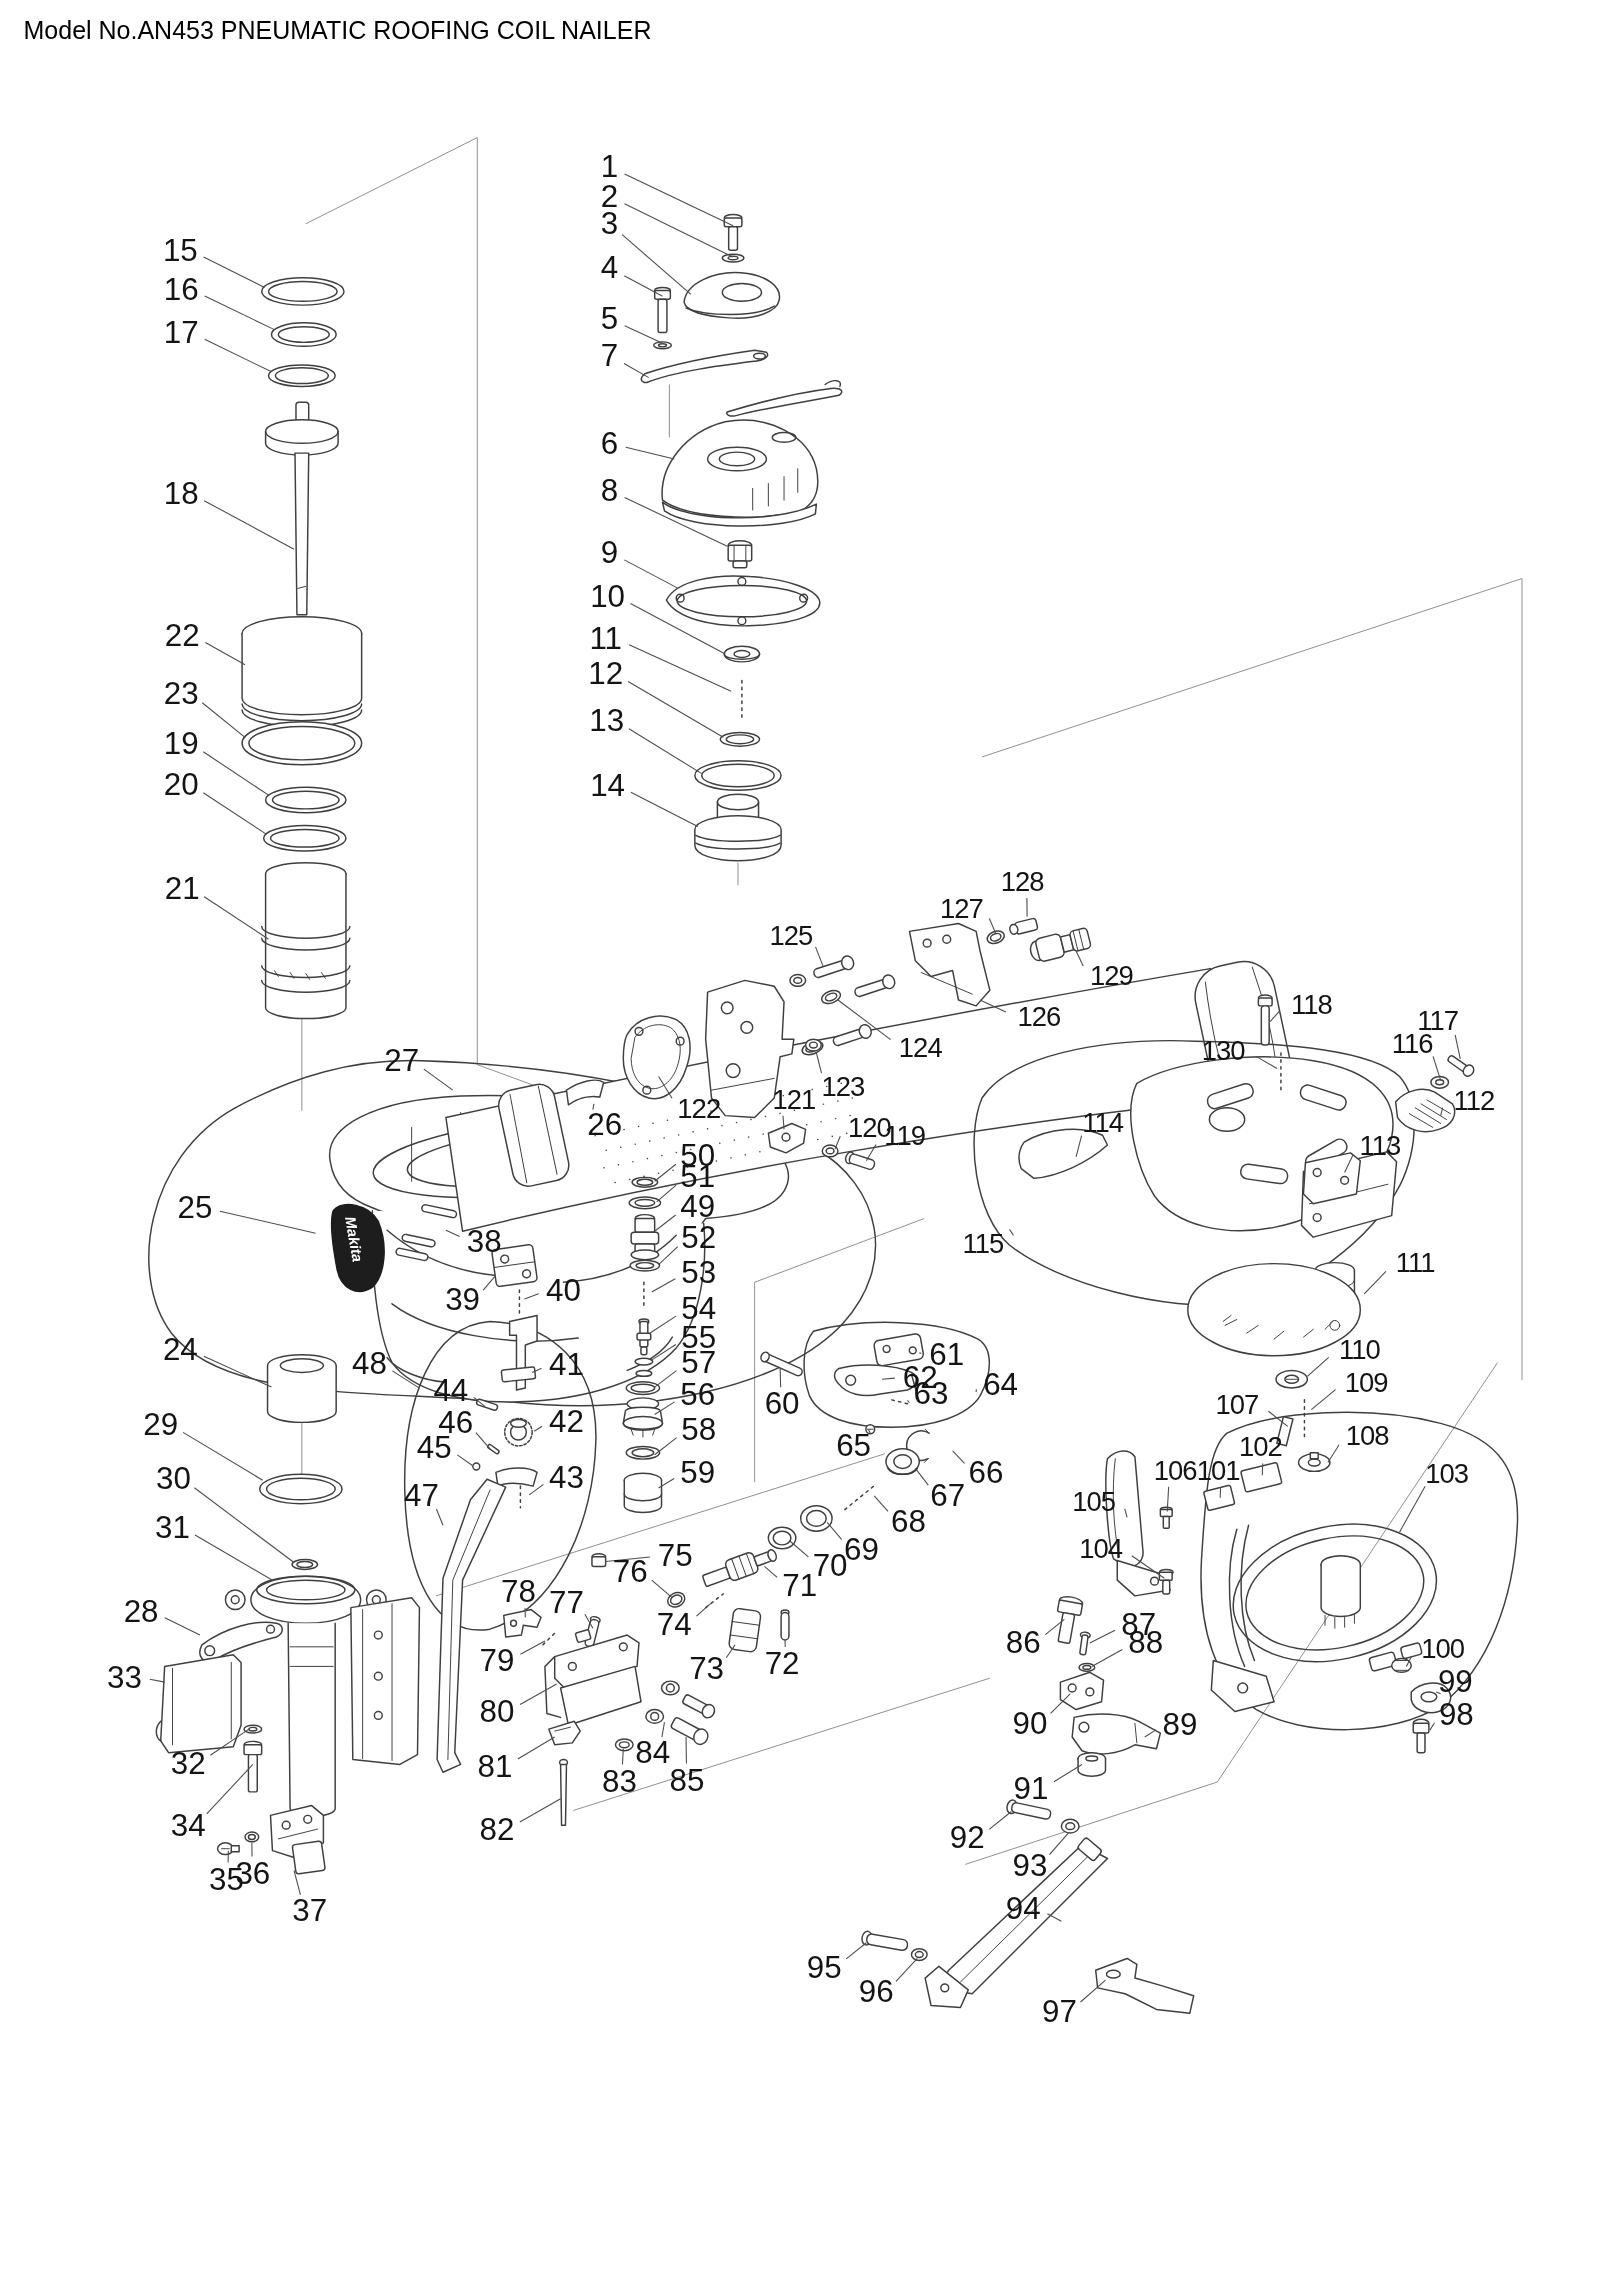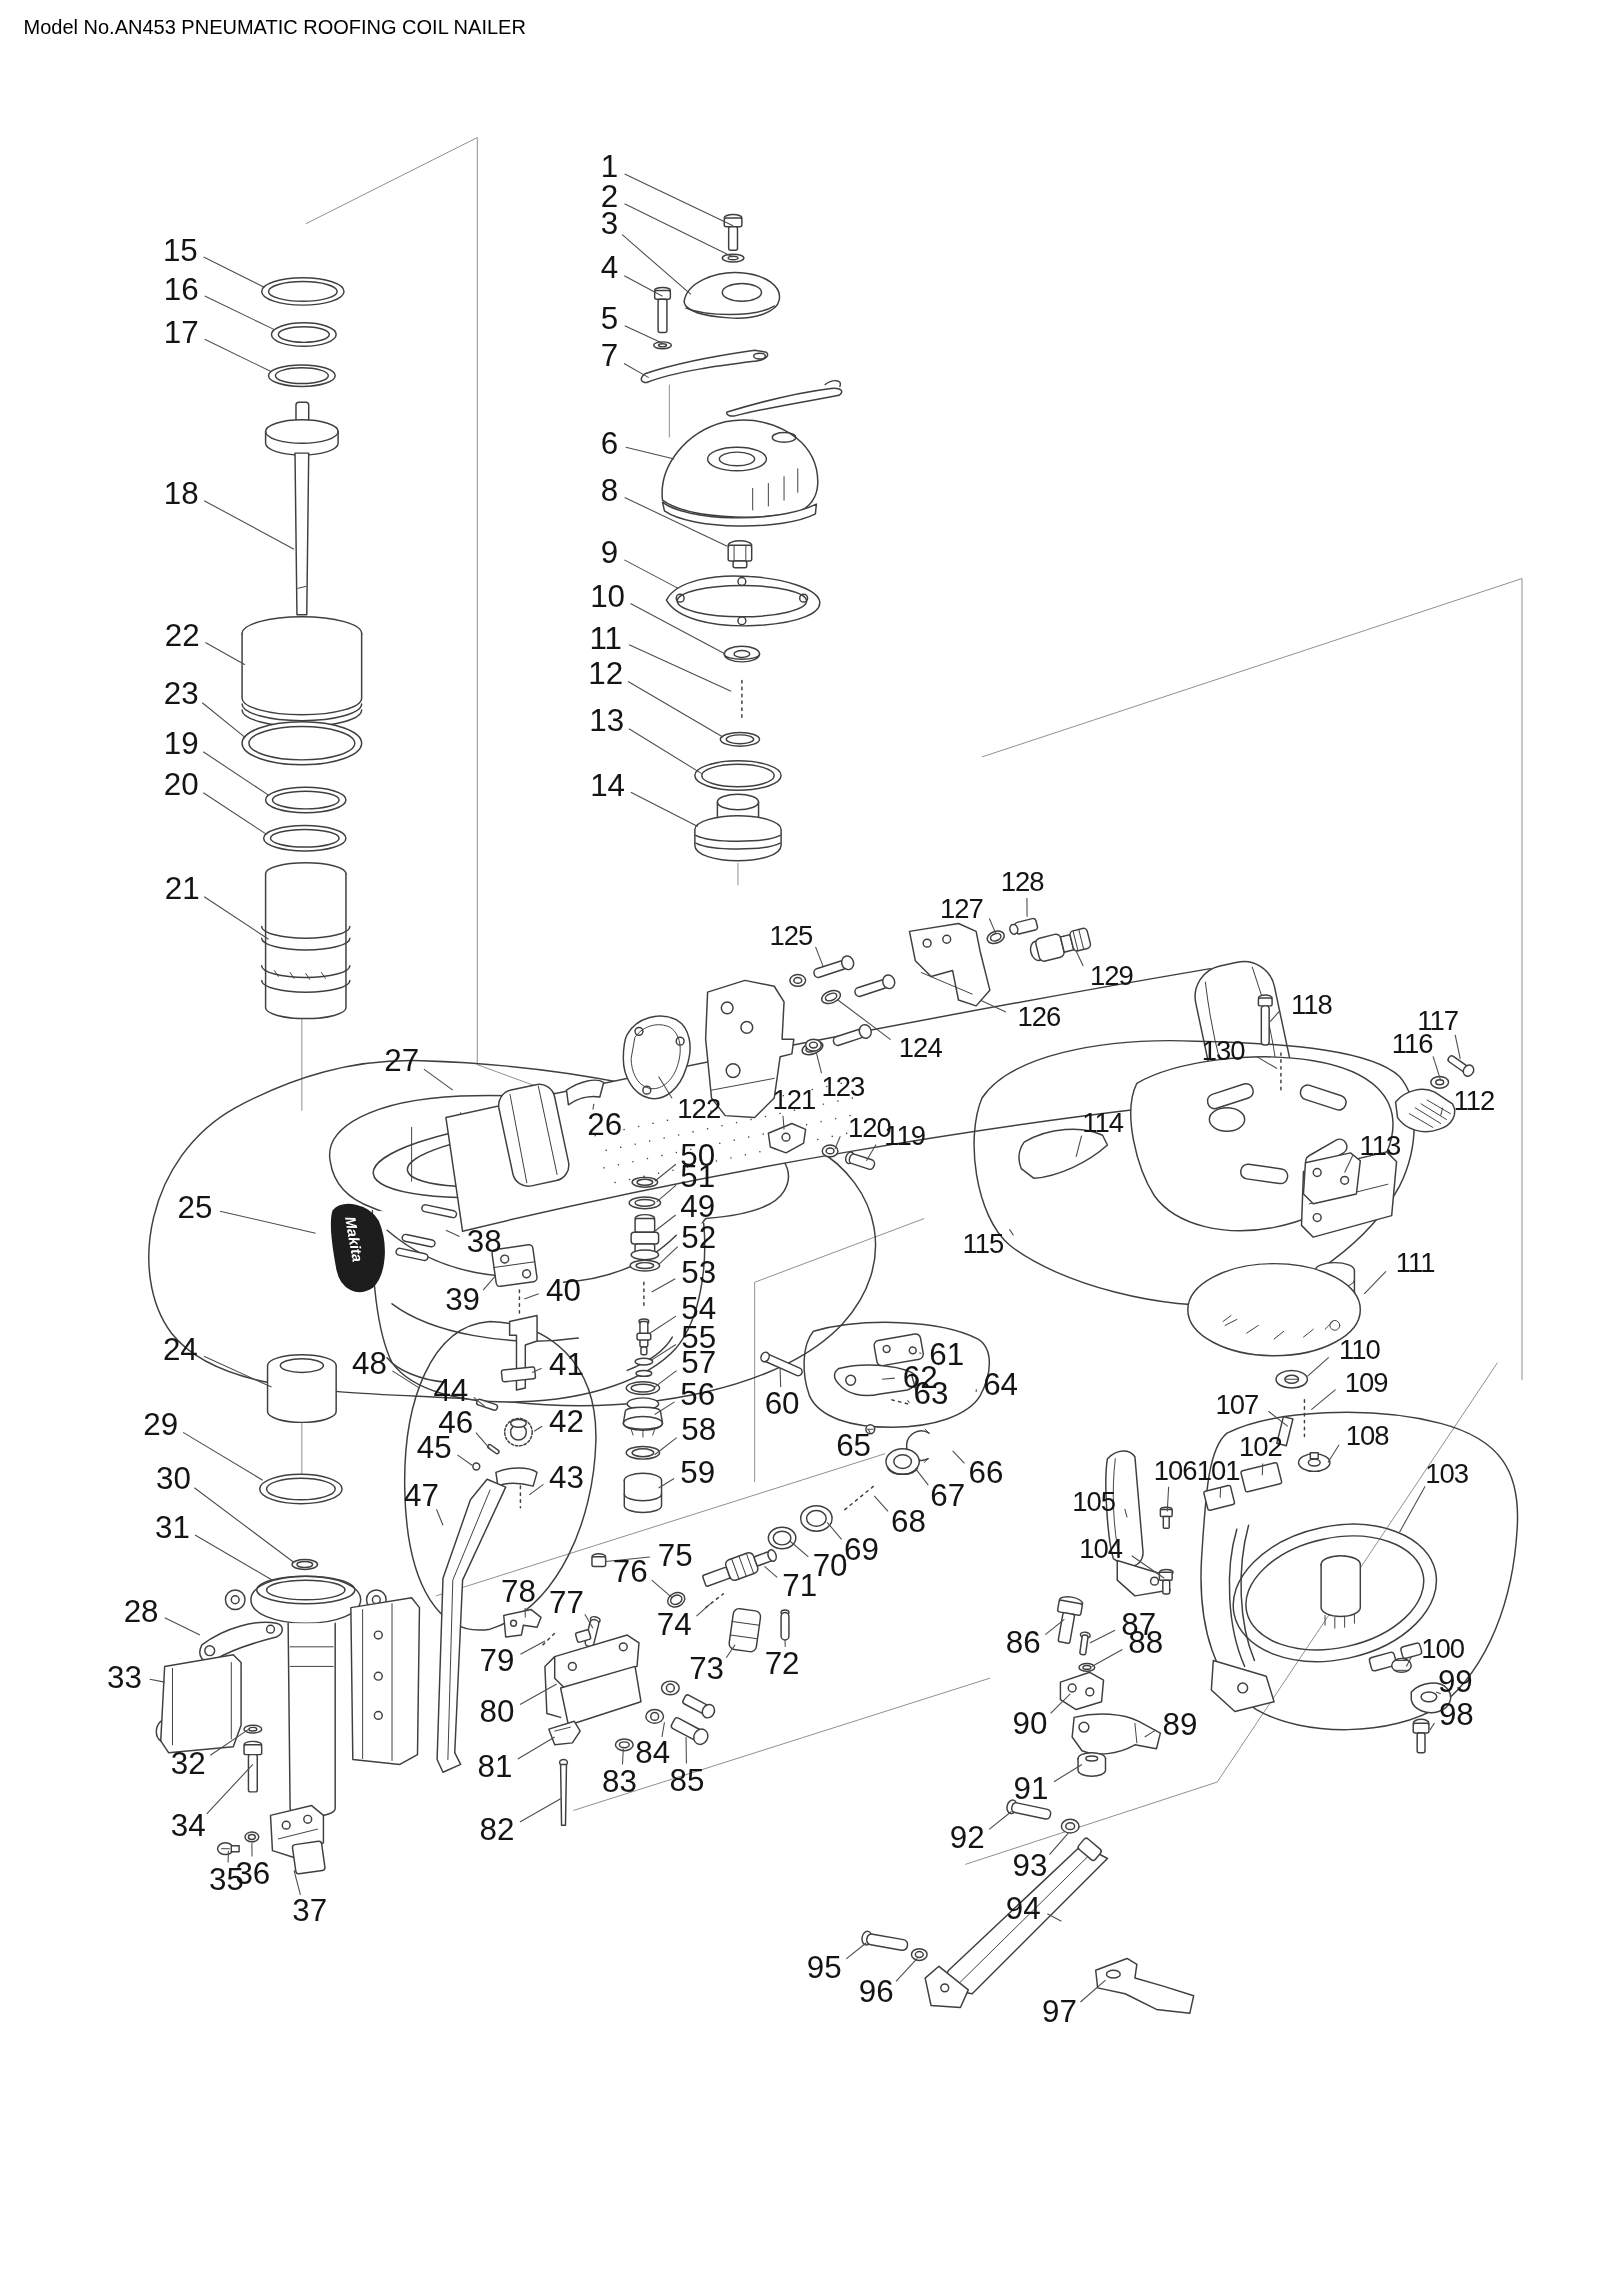--- a/index.html
+++ b/index.html
@@ -1,18 +1,18 @@
 <!DOCTYPE html>
 <html><head>
 <meta charset="utf-8">
 <style>
   html,body{margin:0;padding:0;background:#fff;}
   .page{position:relative;width:1621px;height:2293px;background:#fff;overflow:hidden;
         font-family:"Liberation Sans",sans-serif;}
-  .title{position:absolute;left:23.5px;top:15.7px;font-size:20px;color:#000;letter-spacing:0;text-align:right;}
+  .title{position:absolute;left:23.5px;top:15.7px;font-size:25px;color:#000;letter-spacing:0;text-align:right;}
   svg{position:absolute;left:0;top:0;}
   
   #art *{stroke:#3f3f3f;fill:none;stroke-width:1.5;stroke-linejoin:round;stroke-linecap:round;}
   #art .wf{fill:#ffffff;}
   #art .dark{fill:#1d1d1d;stroke:#1d1d1d;}
   #art .coil{stroke-dasharray:2.5 4.5;}
   #art .dots{stroke:#474747;stroke-dasharray:0.1 15;stroke-linecap:round;}
   #art .thin{stroke-width:1;}
   #construction line{stroke:#8d8d8d;stroke-width:1;}
   #labels line{stroke:#4c4c4c;stroke-width:1.1;}

